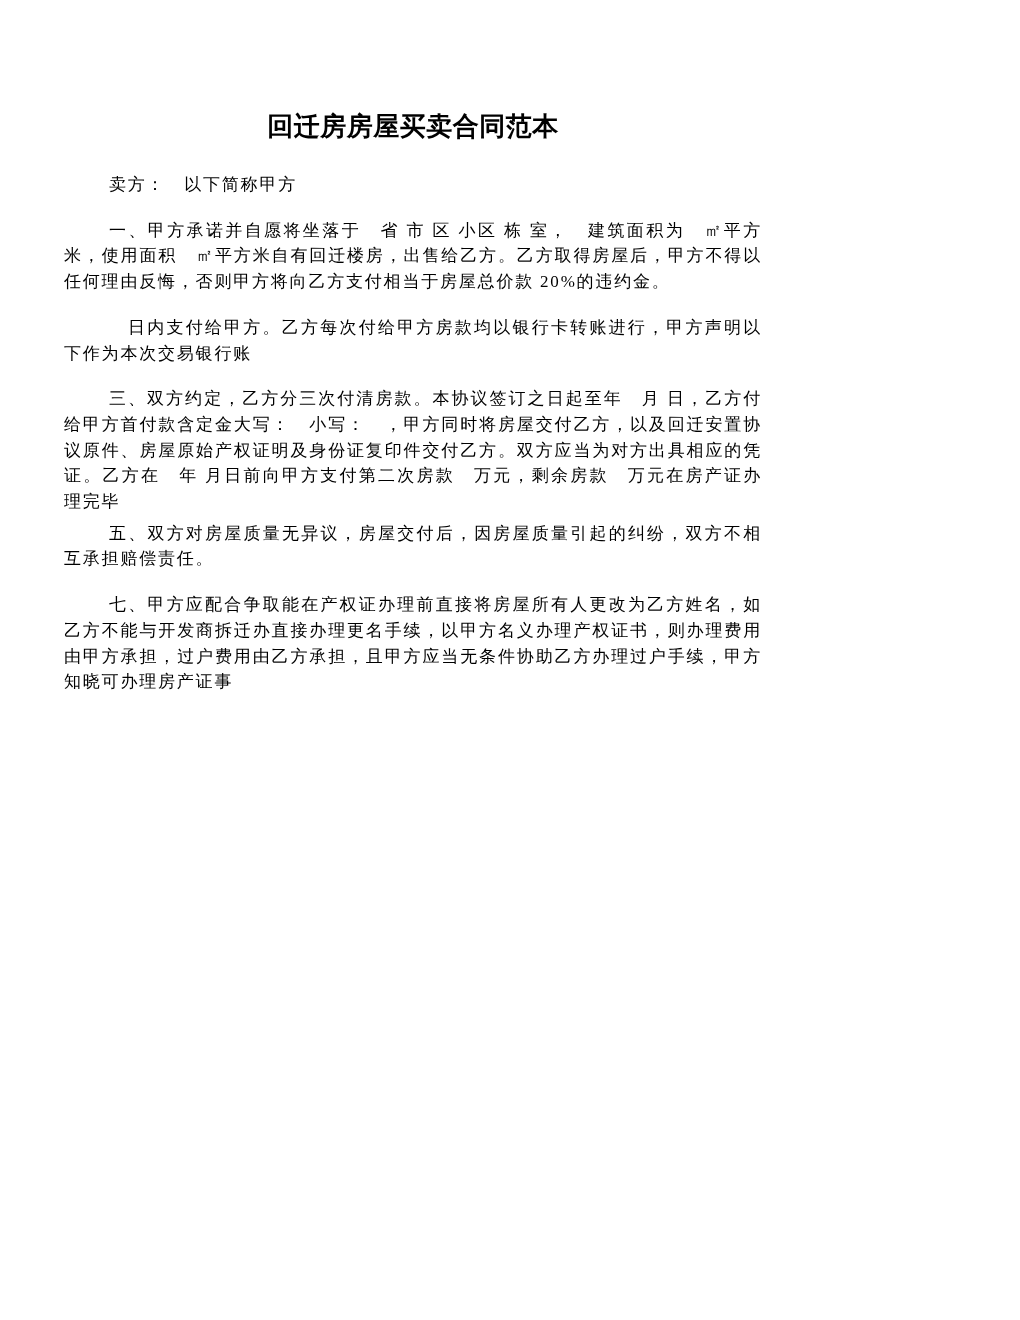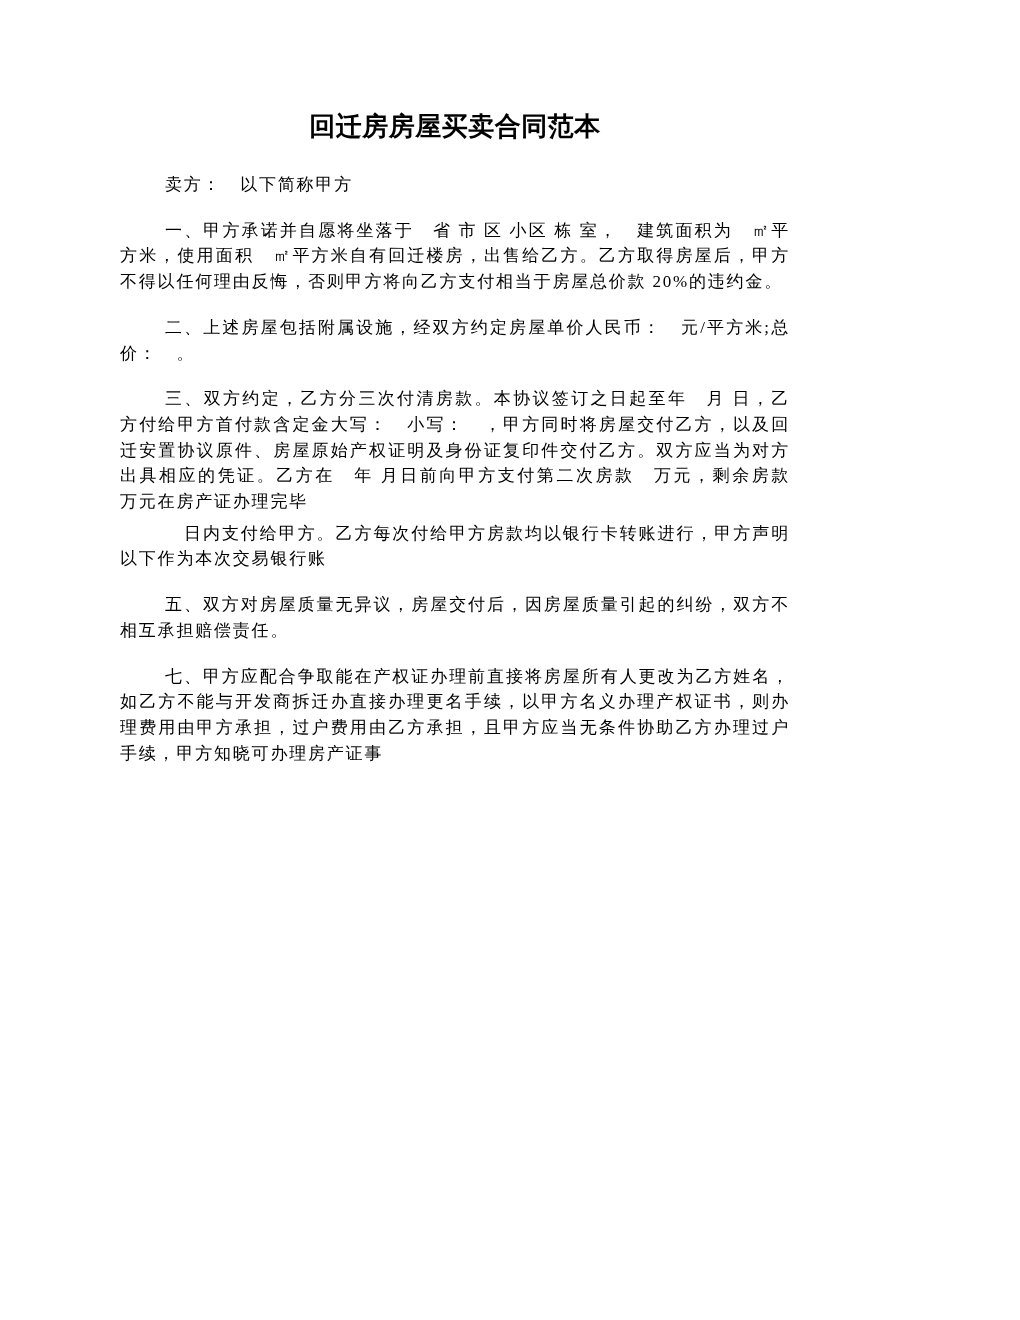--- a/index.html
+++ b/index.html
@@ -11,23 +11,22 @@
     width: 1020px;
     height: 1320px;
     overflow: hidden;
     color: #000000;
     font-family: "Liberation Serif", "DejaVu Serif", serif;
   }
   .page {
     box-sizing: border-box;
     width: 904px;
     height: 1320px;
-    padding: 108px 142px 0 92px;
+    padding: 108px 142px 0 64px;
     background: #ffffff;
-    margin-left: 28px;
   }
   .doc-title {
     margin: 0 0 26px 0;
     font-size: 26px;
     line-height: 38px;
     font-weight: bold;
     text-align: center;
     letter-spacing: 0.5px;
   }
   .para {
@@ -54,25 +53,24 @@
 <div class="page">
 
   <h1 class="doc-title">回迁房房屋买卖合同范本</h1>
 
   <p class="para">卖方：　以下简称甲方</p>
 
 
 
   <p class="para">一、甲方承诺并自愿将坐落于　省 市 区 小区 栋 室，　建筑面积为　㎡平方米，使用面积　㎡平方米自有回迁楼房，出售给乙方。乙方取得房屋后，甲方不得以任何理由反悔，否则甲方将向乙方支付相当于房屋总价款 20%的违约金。</p>
 
-  <p class="para">二、上述房屋包括附属设施，经双方约定房屋单价人民币：　元/平方米;总价：　。</p>
+
+  <p class="para hang">日内支付给甲方。乙方每次付给甲方房款均以银行卡转账进行，甲方声明以下作为本次交易银行账</p>
 
   <p class="para tight">三、双方约定，乙方分三次付清房款。本协议签订之日起至年　月 日，乙方付给甲方首付款含定金大写：　小写：　，甲方同时将房屋交付乙方，以及回迁安置协议原件、房屋原始产权证明及身份证复印件交付乙方。双方应当为对方出具相应的凭证。乙方在　年 月日前向甲方支付第二次房款　万元，剩余房款　万元在房产证办理完毕</p>
-
-  <p class="para hang">日内支付给甲方。乙方每次付给甲方房款均以银行卡转账进行，甲方声明以下作为本次交易银行账</p>
 
 
 
   <p class="para">五、双方对房屋质量无异议，房屋交付后，因房屋质量引起的纠纷，双方不相互承担赔偿责任。</p>
 
 
   <p class="para">七、甲方应配合争取能在产权证办理前直接将房屋所有人更改为乙方姓名，如乙方不能与开发商拆迁办直接办理更名手续，以甲方名义办理产权证书，则办理费用由甲方承担，过户费用由乙方承担，且甲方应当无条件协助乙方办理过户手续，甲方知晓可办理房产证事</p>
 
 </div>
 

